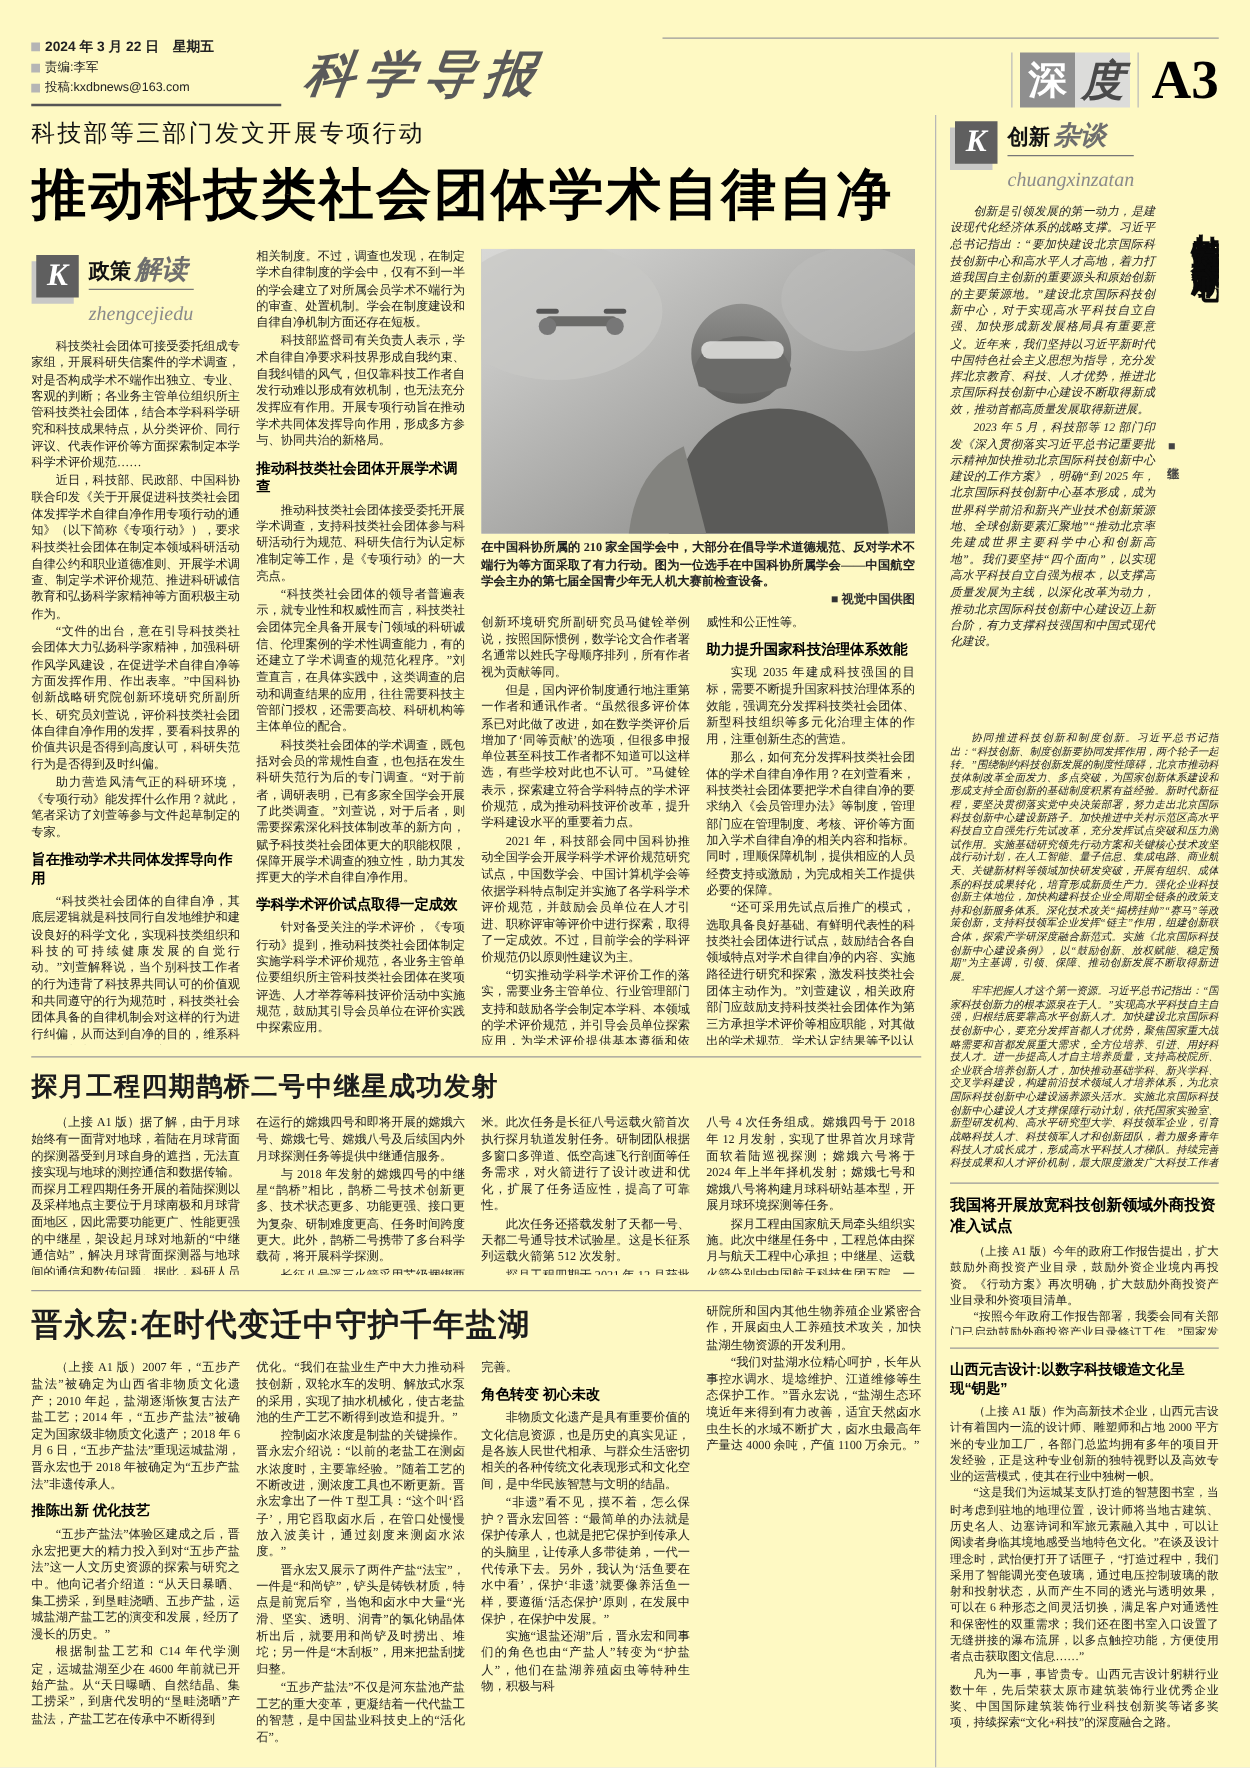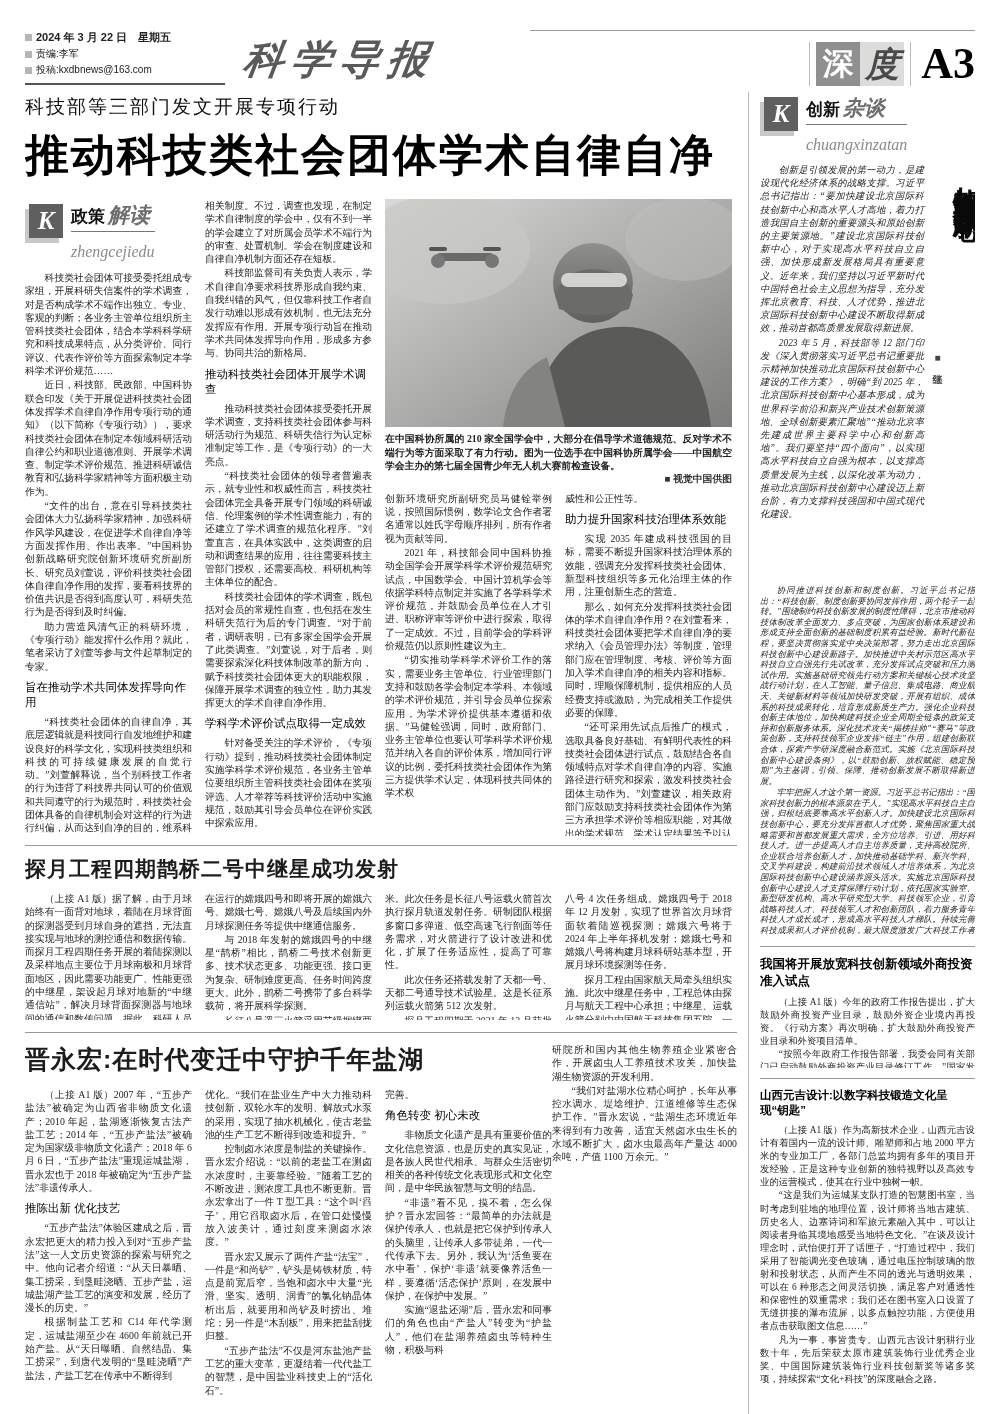--- a/index.html
+++ b/index.html
@@ -1,16 +1,16 @@
 <!DOCTYPE html>
 <html><head>
 <meta charset="utf-8">
 <style>
   html,body{margin:0;padding:0;background:#e8e8e6;}
-  .page{width:1000px;height:1414px;margin:0 auto;background:#ffffff;color:#1c1c1c;
+  .page{width:1000px;height:1414px;margin:0 auto;background:#fef9c3;color:#1c1c1c;
         font-family:"Liberation Serif","DejaVu Serif",serif;overflow:hidden;
         padding:16px 25px 0;box-sizing:border-box;position:relative;}
   
   .masthead{position:relative;height:76px;}
   .mh-toprule{position:absolute;top:14px;left:505px;right:0;height:1px;background:#9a9a9a;}
   .mh-left{position:absolute;top:12px;left:0;width:200px;border-bottom:2px solid #555;padding-bottom:4px;}
   .mh-line{font-family:"Liberation Sans",sans-serif;font-size:10px;color:#222;margin:2px 0;display:flex;align-items:center;}
   .mh-line .sq{width:7px;height:7px;background:#b5b5b5;display:inline-block;margin-right:4px;flex:0 0 auto;}
   .mh-line.first{font-weight:bold;font-size:11px;}
   .mh-logo{position:absolute;left:150px;top:16px;width:330px;text-align:center;
@@ -29,42 +29,42 @@
   .rightcol{flex:1;min-width:0;}
   
   .main-art{height:744px;overflow:hidden;}
   .kicker{font-family:"Liberation Sans",sans-serif;font-size:19px;color:#111;letter-spacing:2px;margin:2px 0 6px;}
   .headline{font-family:"Liberation Sans",sans-serif;font-weight:bold;font-size:44px;letter-spacing:2px;
             margin:0 0 14px;color:#000;white-space:nowrap;}
   .main-cols{display:flex;gap:13px;height:644px;overflow:hidden;}
   .col{width:167px;flex:0 0 auto;}
   .col2x{width:347px;flex:0 0 auto;}
   .para{font-size:9.8px;line-height:13.3px;text-align:justify;text-indent:2em;margin:0 0 1px;color:#1d1d1d;}
-  .colsub{font-family:"Liberation Sans",sans-serif;font-size:11.5px;font-weight:normal;margin:7px 0 5px;color:#000;}
+  .colsub{font-family:"Liberation Sans",sans-serif;font-size:11.5px;font-weight:bold;margin:7px 0 5px;color:#000;}
   
   .badge{display:flex;align-items:flex-start;margin:2px 0 10px;}
   .badge-k{width:34px;height:34px;background:#5f5f5f;color:#fff;font-family:"Liberation Serif",serif;
            font-style:italic;font-weight:bold;font-size:25px;display:grid;place-items:center;
            box-shadow:-4px 5px 0 #c8c8c6;margin:3px 8px 0 4px;flex:0 0 auto;}
   .badge-words{border-bottom:1px solid #777;padding-bottom:2px;}
   .bw1{font-family:"Liberation Sans",sans-serif;font-weight:bold;font-size:17px;color:#111;text-align:center;}
   .bw2{font-style:italic;font-weight:bold;font-size:21px;color:#6e6e6e;margin-left:3px;}
   .badge-py{font-style:italic;font-size:16px;color:#8a8a8a;text-align:left;margin-top:11px;}
   
   .photo{width:347px;height:228px;overflow:hidden;background:#c4c4c2;}
   .photo svg{display:block;}
   .cap{font-size:9.8px;line-height:13.6px;text-align:justify;font-weight:bold;color:#222;margin-top:5px;}
   .credit{font-size:9.8px;font-weight:bold;text-align:right;color:#333;margin:0 0 6px;}
   .cols2{display:flex;gap:13px;height:346px;overflow:hidden;}
   
   .moon{border-top:1px solid #999;margin-top:9px;padding-top:9px;height:168px;overflow:hidden;}
   .moon h2{font-family:"Liberation Sans",sans-serif;font-size:21px;font-weight:bold;margin:0 0 9px;letter-spacing:1px;}
   .moon .cols{display:flex;gap:13px;height:128px;overflow:hidden;}
   
-  .salt{border-top:1px solid #999;margin-top:9px;padding-top:10px;height:372px;overflow:hidden;display:flex;}
+  .salt{border-top:1px solid #999;margin-top:9px;padding-top:10px;height:372px;overflow:hidden;display:flex;gap:13px;}
   .salt-left{width:527px;flex:0 0 auto;}
   .salt-left h2{font-family:"Liberation Sans",sans-serif;font-size:25px;font-weight:bold;margin:0 0 12px;letter-spacing:1px;}
   .cols3{display:flex;gap:13px;height:318px;overflow:hidden;}
   .salt-col4{flex:1;overflow:hidden;}
   
   .zatan{height:844px;overflow:hidden;}
   .z-top{display:flex;margin-top:4px;height:414px;overflow:hidden;}
   .z-text{width:164px;flex:0 0 auto;}
   .zpara{font-style:italic;font-size:9.4px;line-height:13.2px;text-align:justify;text-indent:2em;margin:0 0 1px;color:#222;}
   .z-author{writing-mode:vertical-rl;font-size:10px;color:#444;margin-left:6px;padding-top:188px;flex:0 0 auto;}
@@ -177,20 +177,21 @@
                 <path d="M150 228 q4 -78 58 -96 q62 -16 96 30 q18 26 22 66 z" fill="#5a5a58"></path>
                 <path d="M118 228 q6 -52 44 -70 l18 70 z" fill="#83837f"></path>
                 <ellipse cx="300" cy="40" rx="60" ry="42" fill="#bdbdbb" opacity="0.55"></ellipse>
               </svg>
             </div>
             <div class="cap">在中国科协所属的 210 家全国学会中，大部分在倡导学术道德规范、反对学术不端行为等方面采取了有力行动。图为一位选手在中国科协所属学会——中国航空学会主办的第七届全国青少年无人机大赛前检查设备。</div>
             <div class="credit">■ 视觉中国供图</div>
             <div class="cols2">
               <div class="col">
                 <p class="para" style="text-indent:0">创新环境研究所副研究员马健铨举例说，按照国际惯例，数学论文合作者署名通常以姓氏字母顺序排列，所有作者视为贡献等同。</p>
+                <p class="para">但是，国内评价制度通行地注重第一作者和通讯作者。“虽然很多评价体系已对此做了改进，如在数学类评价后增加了‘同等贡献’的选项，但很多申报单位甚至科技工作者都不知道可以这样选，有些学校对此也不认可。”马健铨表示，探索建立符合学科特点的学术评价规范，成为推动科技评价改革，提升学科建设水平的重要着力点。</p>
                 <p class="para">2021 年，科技部会同中国科协推动全国学会开展学科学术评价规范研究试点，中国数学会、中国计算机学会等依据学科特点制定并实施了各学科学术评价规范，并鼓励会员单位在人才引进、职称评审等评价中进行探索，取得了一定成效。不过，目前学会的学科评价规范仍以原则性建议为主。</p>
                 <p class="para">“切实推动学科学术评价工作的落实，需要业务主管单位、行业管理部门支持和鼓励各学会制定本学科、本领域的学术评价规范，并引导会员单位探索应用，为学术评价提供基本遵循和依据。”马健铨强调，同时，政府部门、业务主管单位也要认可学科学术评价规范并纳入各自的评价体系，增加同行评议的比例，委托科技类社会团体作为第三方提供学术认定，体现科技共同体的学术权</p>
               </div>
               <div class="col">
                 <p class="para" style="text-indent:0">威性和公正性等。</p>
                 <h4 class="colsub">助力提升国家科技治理体系效能</h4>
                 <p class="para">实现 2035 年建成科技强国的目标，需要不断提升国家科技治理体系的效能，强调充分发挥科技类社会团体、新型科技组织等多元化治理主体的作用，注重创新生态的营造。</p>
                 <p class="para">那么，如何充分发挥科技类社会团体的学术自律自净作用？在刘萱看来，科技类社会团体要把学术自律自净的要求纳入《会员管理办法》等制度，管理部门应在管理制度、考核、评价等方面加入学术自律自净的相关内容和指标。同时，理顺保障机制，提供相应的人员经费支持或激励，为完成相关工作提供必要的保障。</p>
                 <p class="para">“还可采用先试点后推广的模式，选取具备良好基础、有鲜明代表性的科技类社会团体进行试点，鼓励结合各自领域特点对学术自律自净的内容、实施路径进行研究和探索，激发科技类社会团体主动作为。”刘萱建议，相关政府部门应鼓励支持科技类社会团体作为第三方承担学术评价等相应职能，对其做出的学术规范、学术认定结果等予以认可，并在相关制度和评价结果中给予体现。</p>
 

